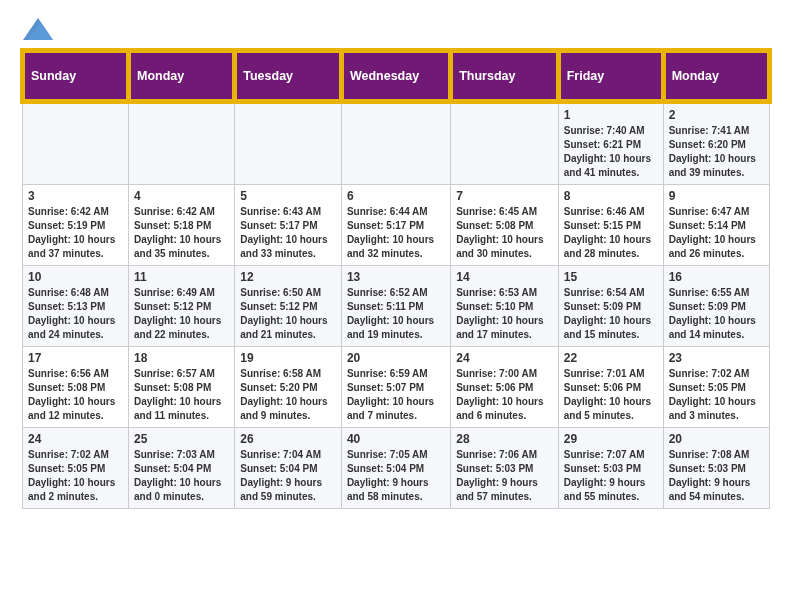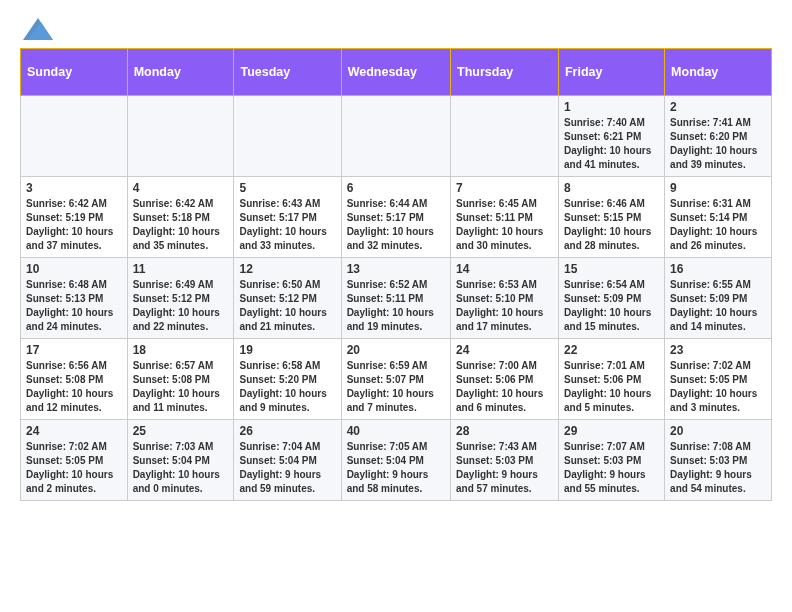--- a/index.html
+++ b/index.html
@@ -52,27 +52,27 @@
     .location-title {
       font-size: 15px;
       color: #444;
     }
     .calendar {
       width: 100%;
       border-collapse: collapse;
       border: 1px solid #ccc;
     }
     .calendar th {
-      background: #8b5cf6;
+      background: #701a75;
       color: #fff;
       font-size: 12.5px;
       font-weight: bold;
       padding: 16px 6px;
       text-align: left;
-      border: 1px solid #eab308;
+      border: 5px solid #eab308;
     }
     .calendar td {
       vertical-align: top;
       border: 1px solid #ccc;
       padding: 4px 5px;
       width: 113px;
       min-height: 80px;
       background: #fff;
       font-size: 10.5px;
       color: #333;
@@ -178,34 +178,34 @@
           <td>
             <span class="day-num">6</span>
             <div class="day-info">Sunrise: 6:44 AM
 Sunset: 5:17 PM
 Daylight: 10 hours
 and 32 minutes.</div>
           </td>
           <td>
             <span class="day-num">7</span>
             <div class="day-info">Sunrise: 6:45 AM
-Sunset: 5:11 PM
+Sunset: 5:08 PM
 Daylight: 10 hours
 and 30 minutes.</div>
           </td>
           <td>
             <span class="day-num">8</span>
             <div class="day-info">Sunrise: 6:46 AM
 Sunset: 5:15 PM
 Daylight: 10 hours
 and 28 minutes.</div>
           </td>
           <td>
             <span class="day-num">9</span>
-            <div class="day-info">Sunrise: 6:31 AM
+            <div class="day-info">Sunrise: 6:47 AM
 Sunset: 5:14 PM
 Daylight: 10 hours
 and 26 minutes.</div>
           </td>
         </tr>
         <tr>
           <td>
             <span class="day-num">10</span>
             <div class="day-info">Sunrise: 6:48 AM
 Sunset: 5:13 PM
@@ -330,21 +330,21 @@
           </td>
           <td>
             <span class="day-num">40</span>
             <div class="day-info">Sunrise: 7:05 AM
 Sunset: 5:04 PM
 Daylight: 9 hours
 and 58 minutes.</div>
           </td>
           <td>
             <span class="day-num">28</span>
-            <div class="day-info">Sunrise: 7:43 AM
+            <div class="day-info">Sunrise: 7:06 AM
 Sunset: 5:03 PM
 Daylight: 9 hours
 and 57 minutes.</div>
           </td>
           <td>
             <span class="day-num">29</span>
             <div class="day-info">Sunrise: 7:07 AM
 Sunset: 5:03 PM
 Daylight: 9 hours
 and 55 minutes.</div>

